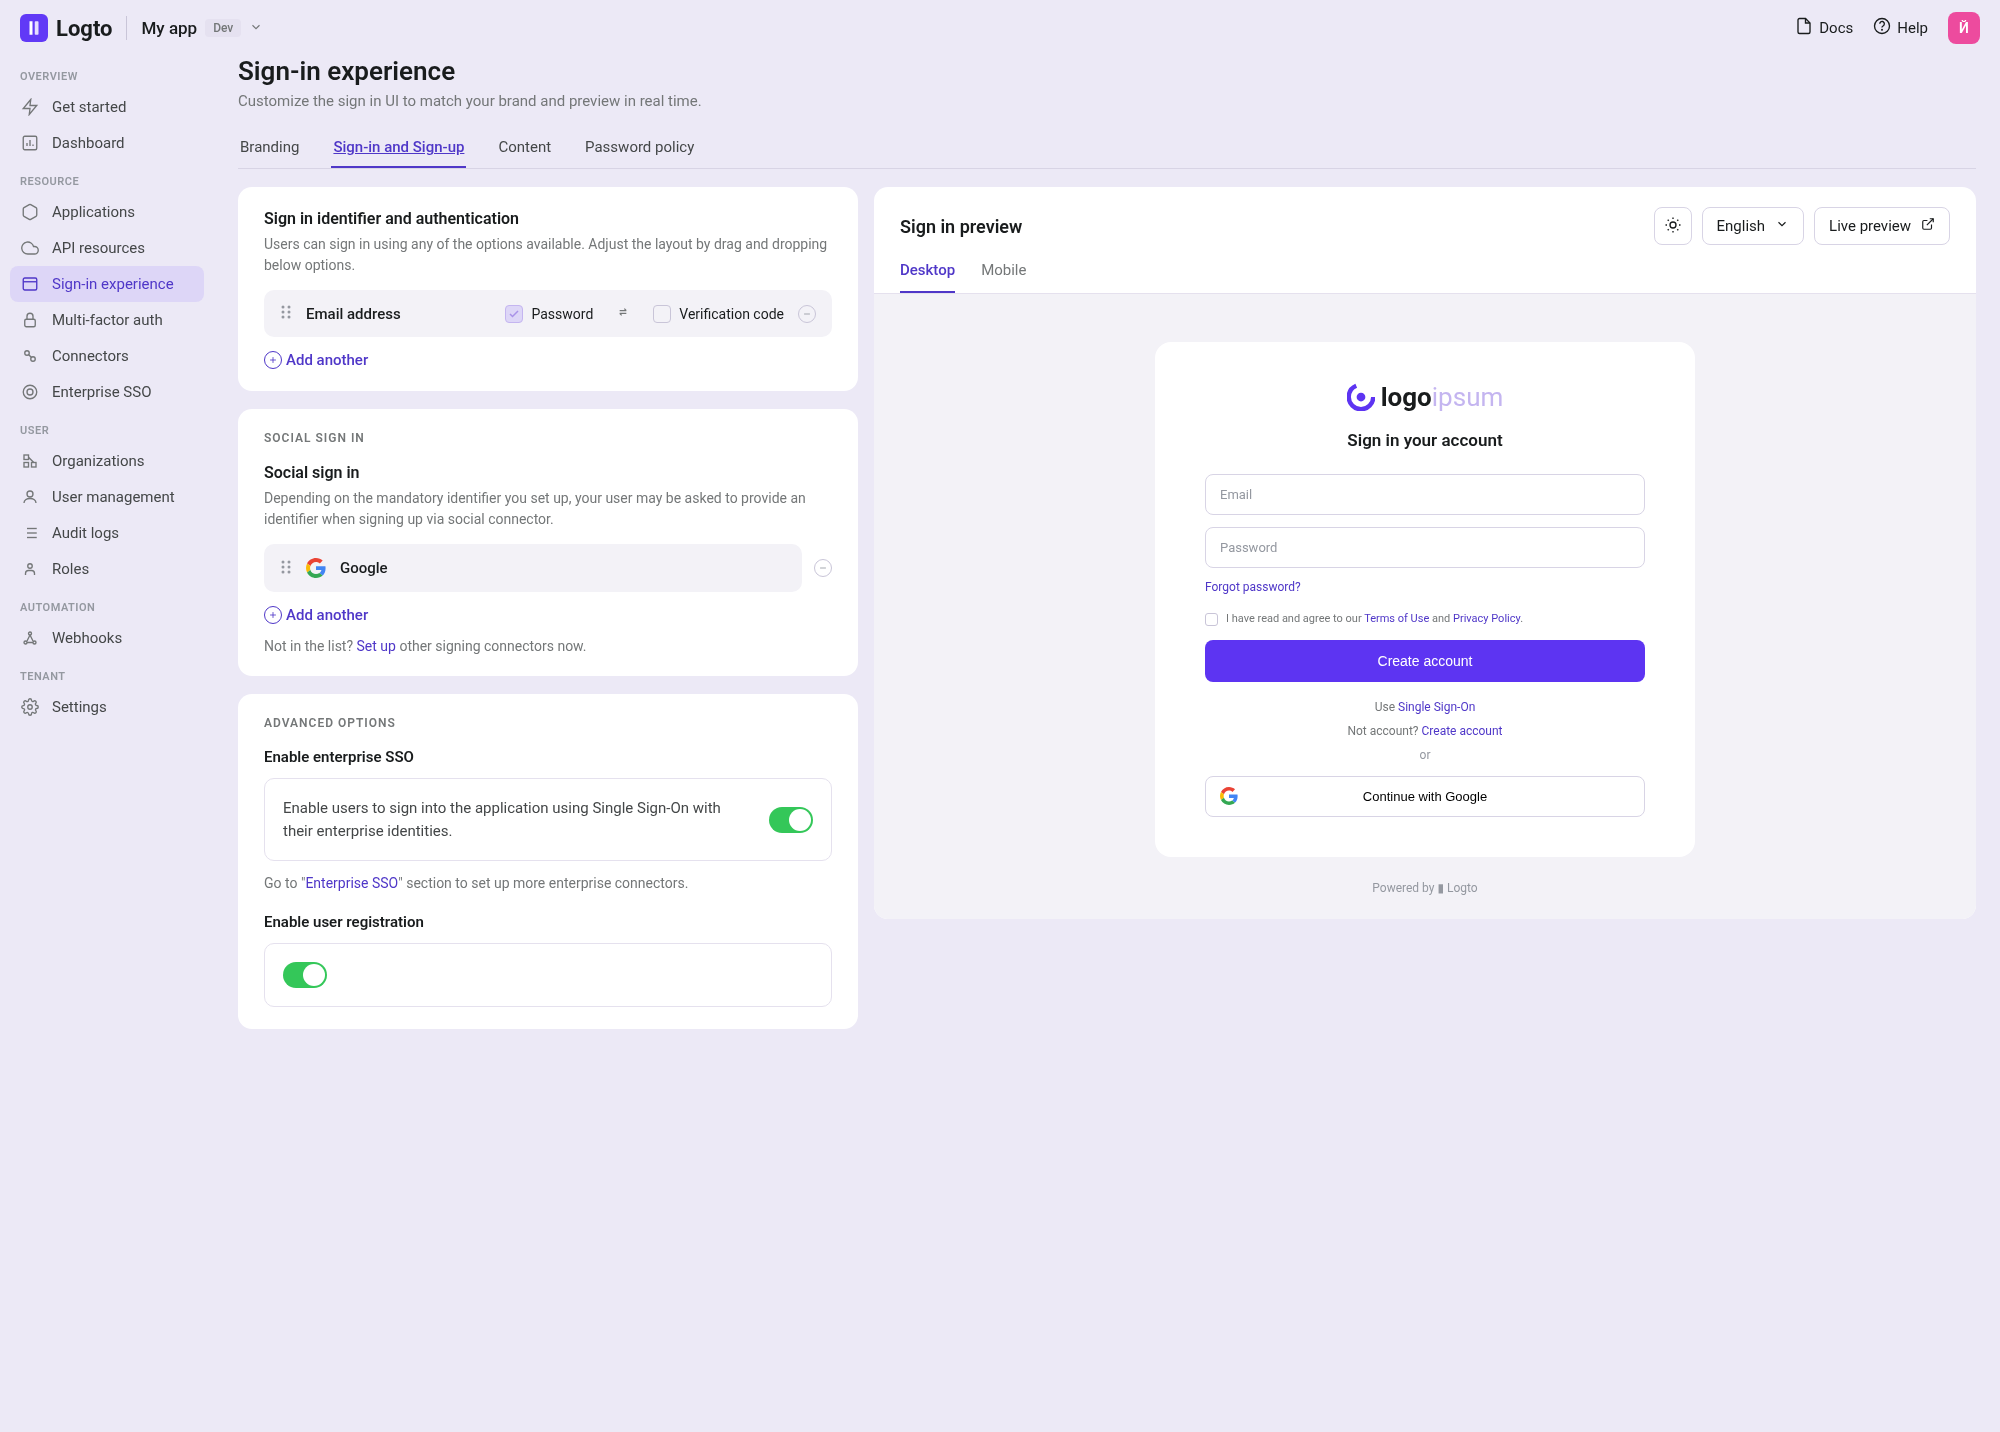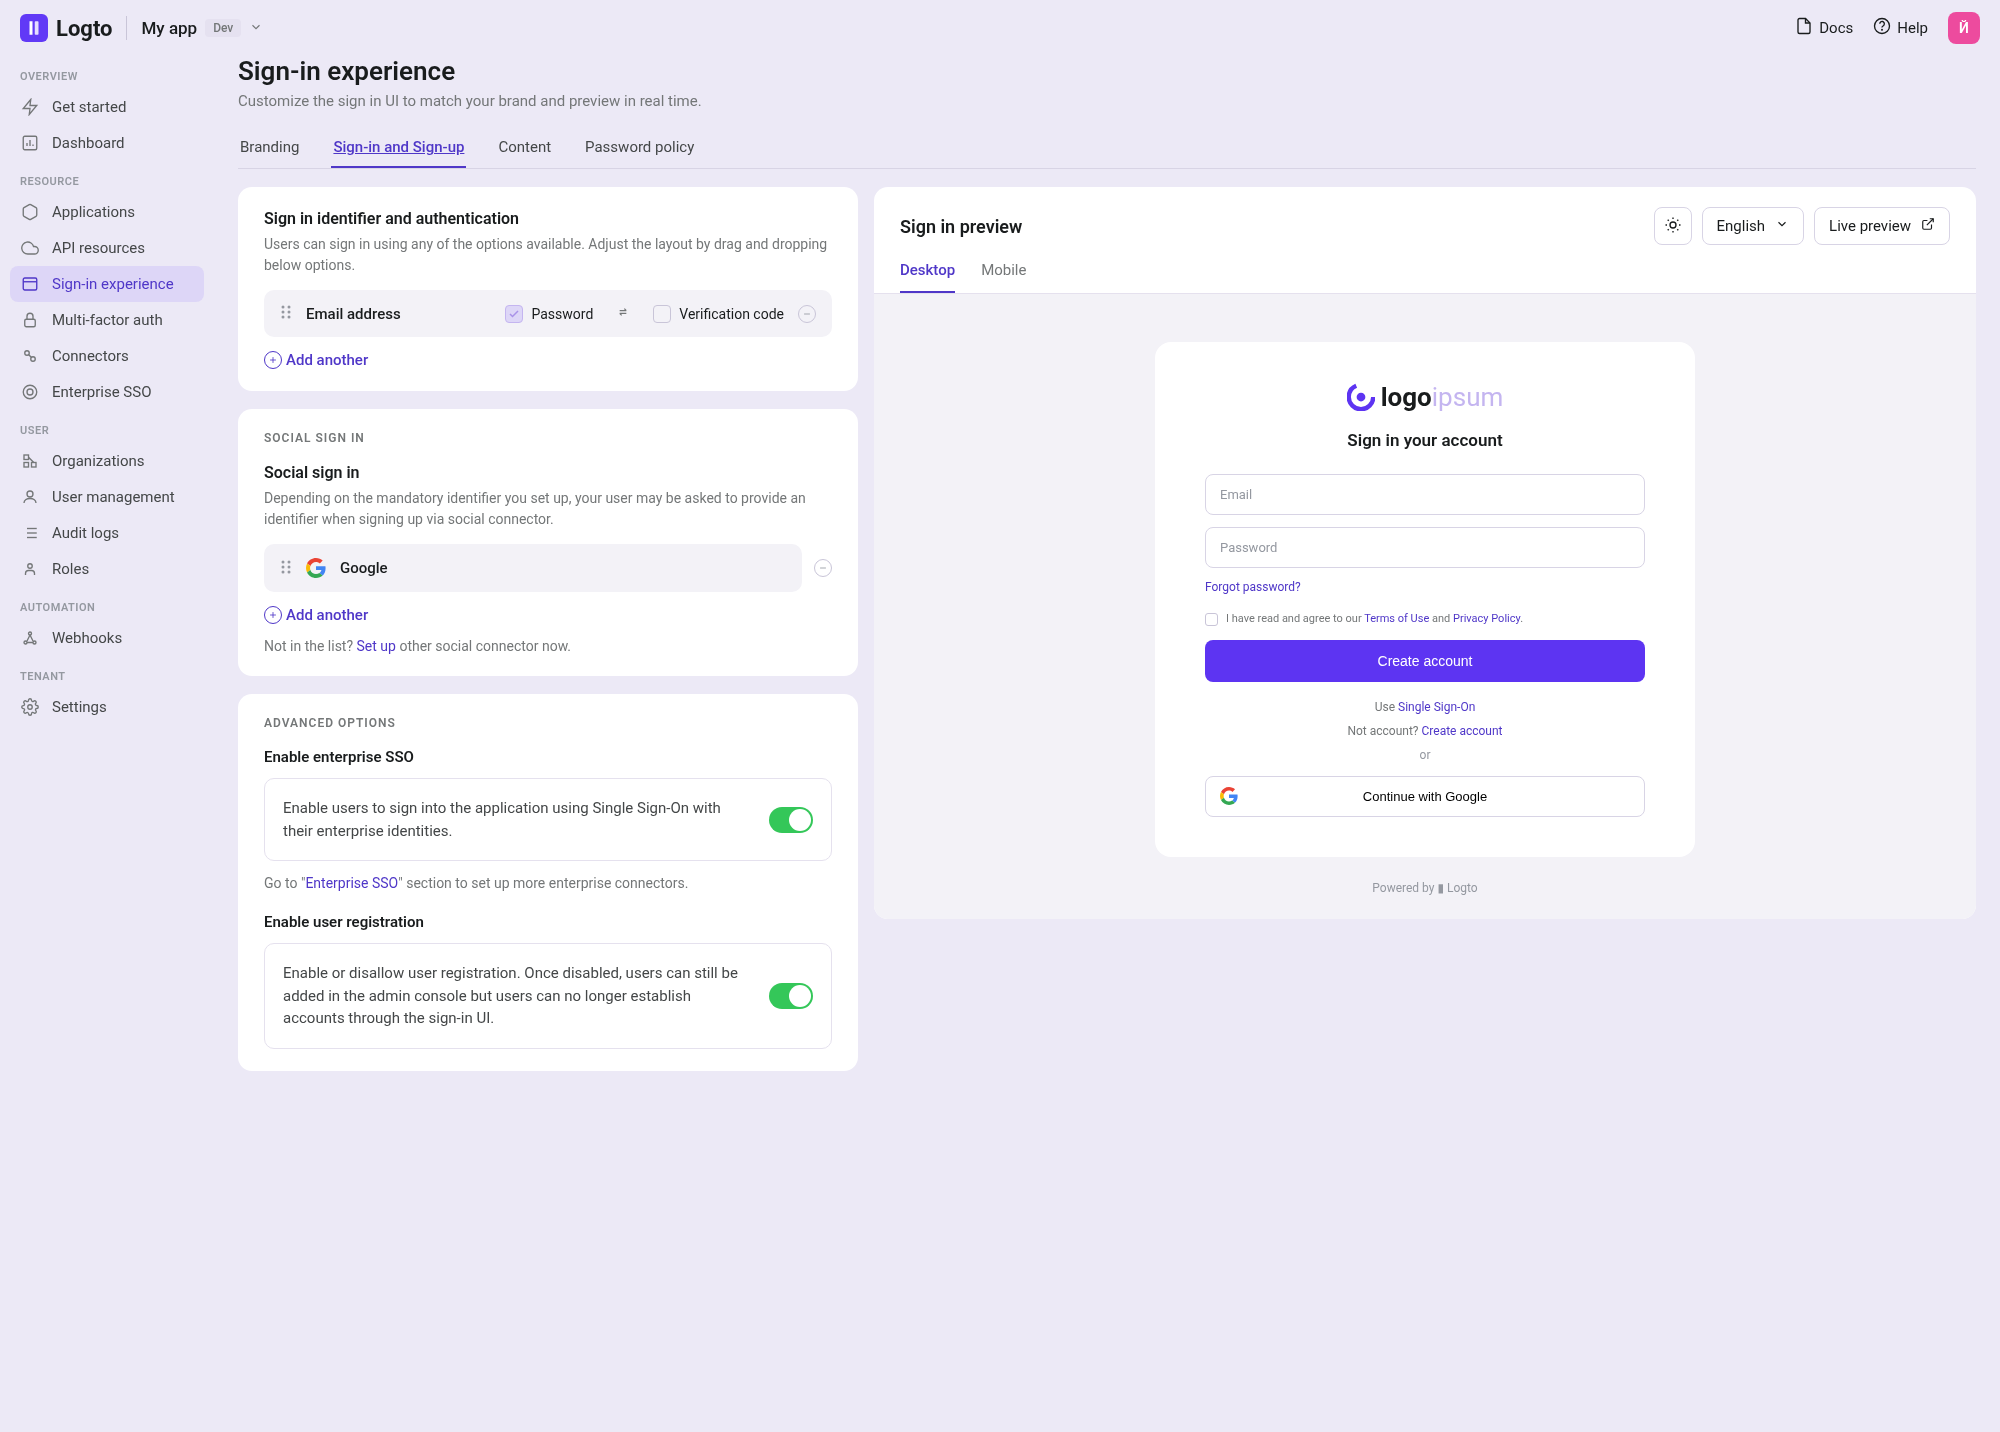--- a/index.html
+++ b/index.html
@@ -441,38 +441,37 @@
                   <svg width="10" height="10" viewBox="0 0 24 24" stroke="#4f37c8" stroke-width="2">
                     <line x1="12" y1="5" x2="12" y2="19"></line>
                     <line x1="5" y1="12" x2="19" y2="12"></line>
                   </svg>
                 </span>
               <span>Add another</span>
             </div>
             <div class="hint-text">
               <span>Not in the list? </span>
               <a>Set up</a>
-              <span> other social connector now.</span>
+              <span> other signing connectors now.</span>
             </div>
           </div>
 
           <div class="card">
             <div class="section-label">ADVANCED OPTIONS</div>
             <div class="sub-title">Enable enterprise SSO</div>
             <div class="toggle-row">
               <div class="toggle-text">Enable users to sign into the application using Single Sign-On with their enterprise identities.</div>
               <div class="toggle"></div>
             </div>
             <div class="hint-text">
               <span>Go to "</span><a>Enterprise SSO</a><span>" section to set up more enterprise connectors.</span>
             </div>
             <div style="height:22px"></div>
             <div class="sub-title">Enable user registration</div>
             <div class="toggle-row">
-              <div class="toggle-text">Enable or disallow user registration. Once disabled, users can still be added in the admin console but users can no longer establish accounts through the sign-in UI.</div>
               <div class="toggle"></div>
             </div>
           </div>
         </div>
 
         <div class="right-col">
           <div class="preview-panel">
             <div class="preview-header">
               <div class="preview-title">Sign in preview</div>
               <div class="preview-controls">

